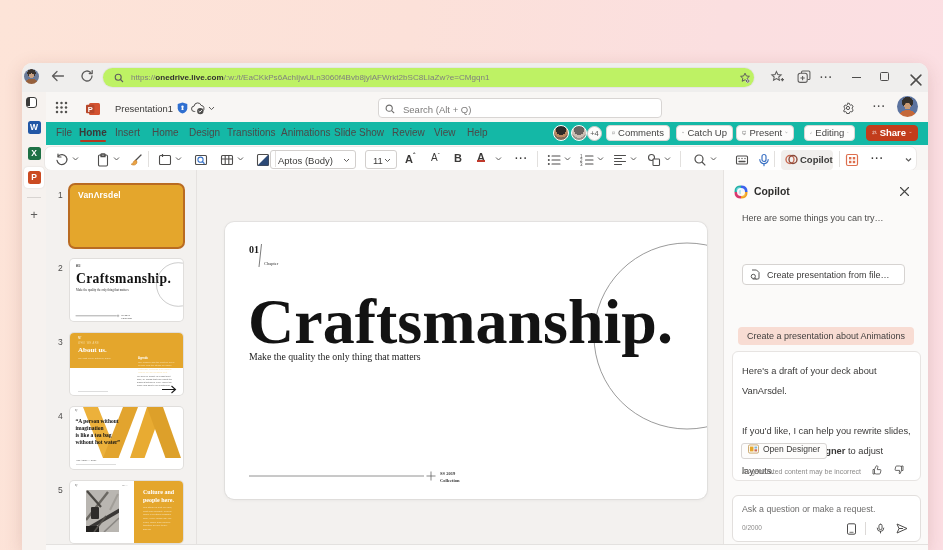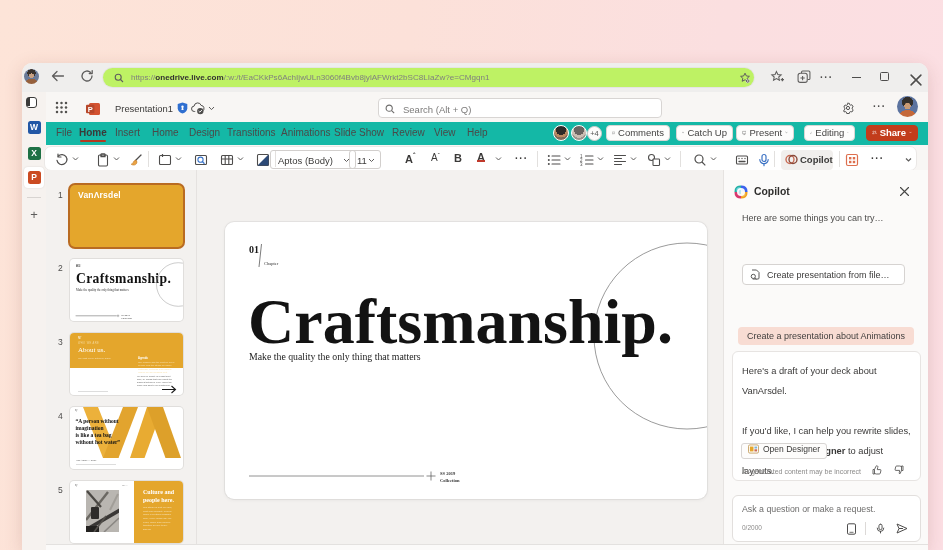--- a/index.html
+++ b/index.html
@@ -242,21 +242,21 @@
           <rect x="1.5" y="1.5" width="11" height="11" rx="1" fill="#fff" stroke="#4e4d4c" stroke-width="1.1"></rect>
           <path d="M12.5 1.5v11h-11z" fill="#2c4a77"></path>
         </svg>
   <div class="tdiv" style="left:230px"></div>
   <div class="abs" style="left:225px;top:3px;width:86px;height:19px;border:1px solid #d2cfcd;border-radius:3px;font-size:9.5px;color:#3b3a39">
           <span style="position:absolute;left:7px;top:4px">Aptos (Body)</span>
           <svg style="position:absolute;right:5px;top:7px" width="7" height="5" viewBox="0 0 7 5" fill="none" stroke="#5e5d5c" stroke-width="1">
             <path d="M1 1l2.5 2.5L6 1"></path>
           </svg>
         </div>
-  <div class="abs" style="left:304px;top:3px;width:32px;height:19px;border:1px solid #d2cfcd;border-radius:3px;font-size:9.5px;color:#3b3a39">
+  <div class="abs" style="left:320px;top:3px;width:32px;height:19px;border:1px solid #d2cfcd;border-radius:3px;font-size:9.5px;color:#3b3a39">
           <span style="position:absolute;left:7px;top:4px">11</span>
           <svg style="position:absolute;right:5px;top:7px" width="7" height="5" viewBox="0 0 7 5" fill="none" stroke="#5e5d5c" stroke-width="1">
             <path d="M1 1l2.5 2.5L6 1"></path>
           </svg>
         </div>
   <div class="abs" style="left:360px;top:5px;font-size:11px;color:#3b3a39;font-weight:bold">A<span style="font-size:7px;vertical-align:5px">ˆ</span></div>
   <div class="abs" style="left:386px;top:5px;font-size:10px;color:#3b3a39">A<span style="font-size:6px;vertical-align:4px">ˇ</span></div>
   <div class="abs" style="left:409px;top:5px;font-size:11px;color:#3b3a39;font-weight:bold">B</div>
   <div class="abs" style="left:432px;top:4px;font-size:11px;color:#3b3a39;font-weight:bold">A<div style="position:absolute;left:0;right:0;bottom:1px;height:2.5px;background:#c0392b"></div></div>
   <svg class="tchev" style="left:450px" viewBox="0 0 7 5" fill="none" stroke="#5e5d5c" stroke-width="1">
@@ -349,21 +349,21 @@
             <path d="M5.6 56.8h41" stroke="#555" stroke-width=".5"></path>
             <path d="M48 55.5v2.6M46.7 56.8h2.6" stroke="#555" stroke-width=".4"></path>
           </svg>
     <div style="position:absolute;left:51px;top:54.8px;font-family:'Liberation Serif',serif;font-size:2.6px;color:#333;line-height:1.3">SS 2019<br>Collection</div>
   </div>
   <div class="tnum" style="top:167px">3</div>
   <div class="thumb" style="top:163px">
     <div style="position:absolute;left:0;top:0;width:113px;height:35px;background:#e4a62c"></div>
     <div style="position:absolute;left:8px;top:3px;color:#fff;font-size:3.5px;font-weight:bold">V<span style="font-weight:normal;opacity:.8">/</span></div>
     <div style="position:absolute;left:8px;top:9px;color:#f4d89a;font-size:2.6px;letter-spacing:.4px">WHO WE ARE</div>
-    <div style="position:absolute;left:8px;top:12.5px;color:#fff;font-family:'Liberation Serif',serif;font-size:7px;font-weight:normal">About us.</div>
+    <div style="position:absolute;left:8px;top:12.5px;color:#fff;font-family:'Liberation Serif',serif;font-size:7px;font-weight:bold">About us.</div>
     <div style="position:absolute;left:8px;top:23.5px;color:#f7e3b8;font-size:2.5px">We craft every detail by hand</div>
     <div style="position:absolute;left:68px;top:23.5px;color:#fff;font-size:2.7px;font-weight:bold">Agenda</div>
     <div style="position:absolute;left:68px;top:28px;color:#f7e0ad;font-size:2.4px;line-height:1.45">Our mission and the craft we keep<br>People and the studio we share<br>Materials, methods and making<br>Where we are heading next</div>
     <div style="position:absolute;left:67px;top:42px;color:#666;font-size:2.3px;line-height:1.3">We believe quality is a habit built<br>daily, by hands that care about the<br>smallest details of every object we<br>make and ship to our customers.</div>
     <svg style="position:absolute;left:91px;top:52px" width="17" height="9" fill="none" stroke="#1a1a1a" stroke-width="1.1">
             <path d="M1 4.5h13M10.5 1l4 3.5-4 3.5"></path>
           </svg>
     <div style="position:absolute;left:8px;top:58px;width:30px;height:.5px;background:#ddd"></div>
   </div>
   <div class="tnum" style="top:241px">4</div>

